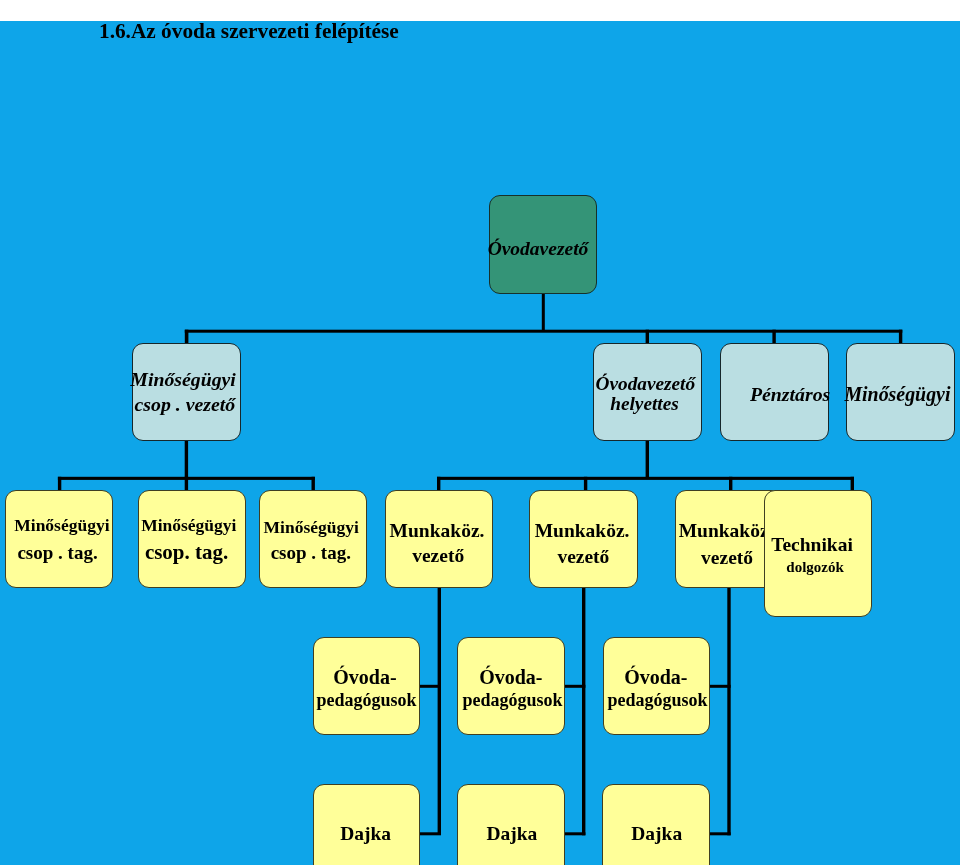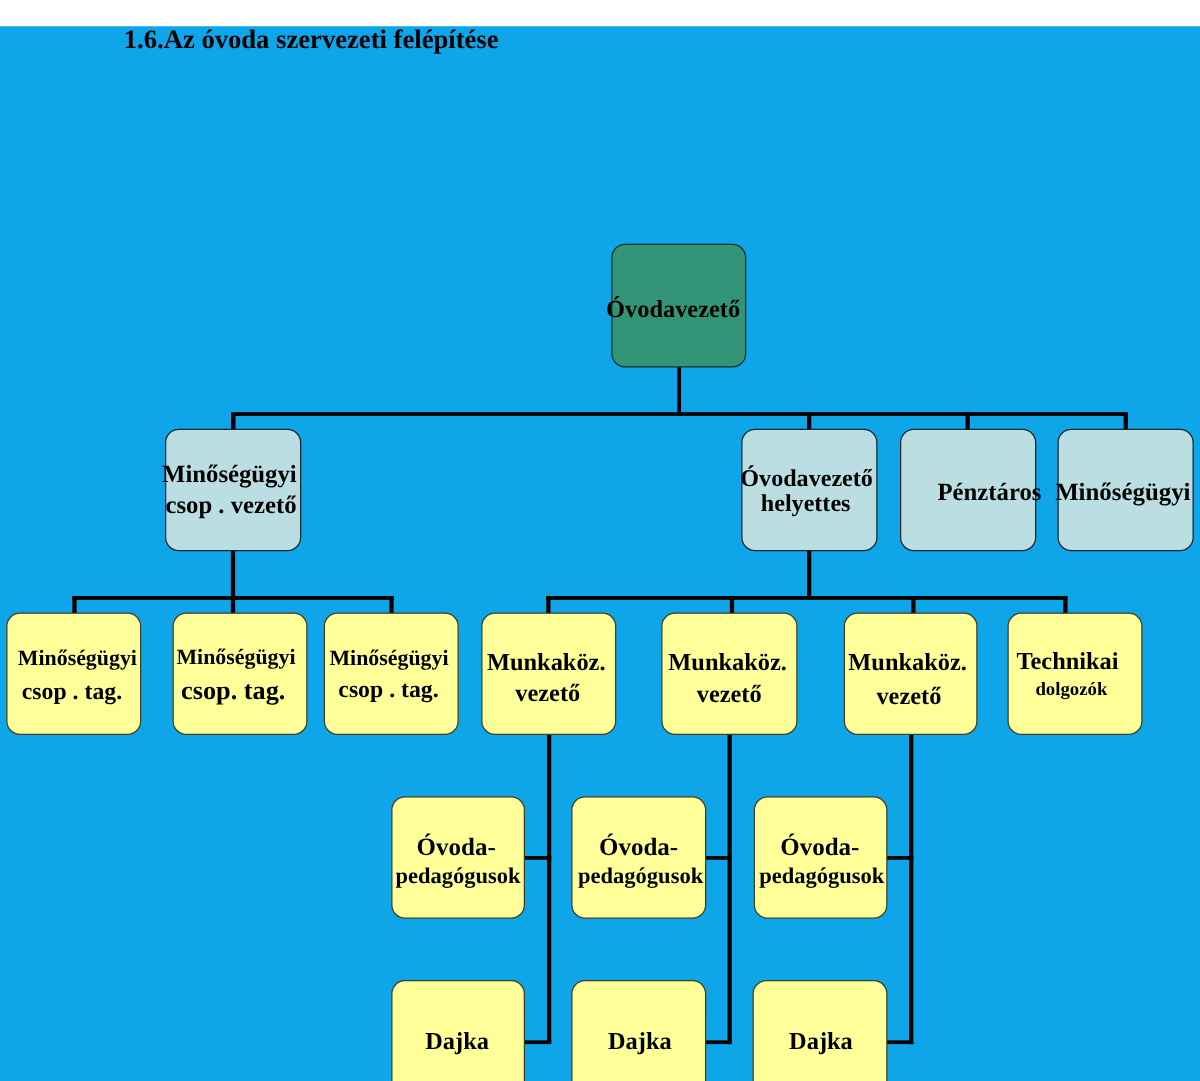--- a/index.html
+++ b/index.html
@@ -7,21 +7,21 @@
   body{width:960px;height:865px;font-family:"Liberation Serif",serif;-webkit-font-smoothing:antialiased;}
   #stage{position:relative;width:960px;height:865px;overflow:hidden;background:#0ea5e9;margin-top:21px;}
   #title{position:absolute;left:99.0px;top:-2.2px;font-size:21.3px;font-weight:bold;color:#000;white-space:nowrap;will-change:transform;}
   svg#wires{position:absolute;left:0;top:0;width:960px;height:865px;}
   .node{position:absolute;box-sizing:border-box;border-style:solid;border-width:1.3px;border-radius:11px;
         display:flex;align-items:center;justify-content:center;text-align:center;color:#000;font-weight:bold;}
   .node .lbl{display:block;width:100%;white-space:pre;will-change:transform;}
   .green{background:#349477;border-color:#17312a;}
   .blue{background:#badee2;border-color:#16272b;}
   .yellow{background:#ffff99;border-color:#3f3f22;}
-  .ital{}
+  .ital{font-style:italic;}
 </style>
 </head>
 <body>
 
 <div id="stage">
 
   <svg id="wires" viewBox="0 0 960 865">
     <g fill="#000000">
       <rect x="541.8" y="271" width="3.0" height="40"></rect>
       <rect x="184.8" y="308.7" width="717.5" height="3.0"></rect>
@@ -86,21 +86,21 @@
       </div>
       <div class="node yellow" style="left: 385px; top: 469px; width: 108.4px; height: 98.4px;">
         <span class="lbl" style="font-size: 19.5px; line-height: 25.45px; transform: translate(-2.19px, 3.86px);"><span class="ln">Munkaköz.</span><br><span class="ln" style="font-size: 19.5px; display: inline-block; transform: translateX(1.2px);">vezető</span></span>
       </div>
       <div class="node yellow" style="left: 529.1px; top: 469px; width: 108.6px; height: 98.4px;">
         <span class="lbl" style="font-size: 19.5px; line-height: 26.2px; transform: translate(-1.19px, 4.8px);"><span class="ln">Munkaköz.</span><br><span class="ln" style="font-size: 19.5px; display: inline-block; transform: translateX(1.26px);">vezető</span></span>
       </div>
       <div class="node yellow" style="left: 674.7px; top: 469px; width: 107.7px; height: 98.4px;">
         <span class="lbl" style="font-size: 19.5px; line-height: 26.9px; transform: translate(-2.75px, 5.8px);"><span class="ln">Munkaköz.</span><br><span class="ln" style="font-size: 19.5px; display: inline-block; transform: translateX(1px);">vezető</span></span>
       </div>
-      <div class="node yellow" style="left: 806px; top: 469px; width: 107.9px; height: 98px;">
+      <div class="node yellow" style="left: 764px; top: 469px; width: 107.9px; height: 127px;">
         <span class="lbl" style="font-size: 19.5px; line-height: 21px; transform: translate(-5.93px, 2px);"><span class="ln">Technikai</span><br><span class="ln" style="font-size: 15px; display: inline-block; transform: translateX(3.08px);">dolgozók</span></span>
       </div>
       <div class="node yellow" style="left: 313.25px; top: 616.2px; width: 107px; height: 97.8px;">
         <span class="lbl" style="font-size: 20px; line-height: 21.5px; transform: translate(-1.58px, 3.15px);"><span class="ln">Óvoda-</span><br><span class="ln" style="font-size: 18px; display: inline-block; transform: translateX(1.57px);">pedagógusok</span></span>
       </div>
       <div class="node yellow" style="left: 457.3px; top: 616.2px; width: 107.8px; height: 97.8px;">
         <span class="lbl" style="font-size: 20px; line-height: 21.5px; transform: translate(-0.04px, 3.15px);"><span class="ln">Óvoda-</span><br><span class="ln" style="font-size: 18px; display: inline-block; transform: translateX(1.65px);">pedagógusok</span></span>
       </div>
       <div class="node yellow" style="left: 602.7px; top: 616.2px; width: 107.4px; height: 97.8px;">
         <span class="lbl" style="font-size: 20px; line-height: 21.5px; transform: translate(-0.87px, 3.15px);"><span class="ln">Óvoda-</span><br><span class="ln" style="font-size: 18px; display: inline-block; transform: translateX(1.65px);">pedagógusok</span></span>

